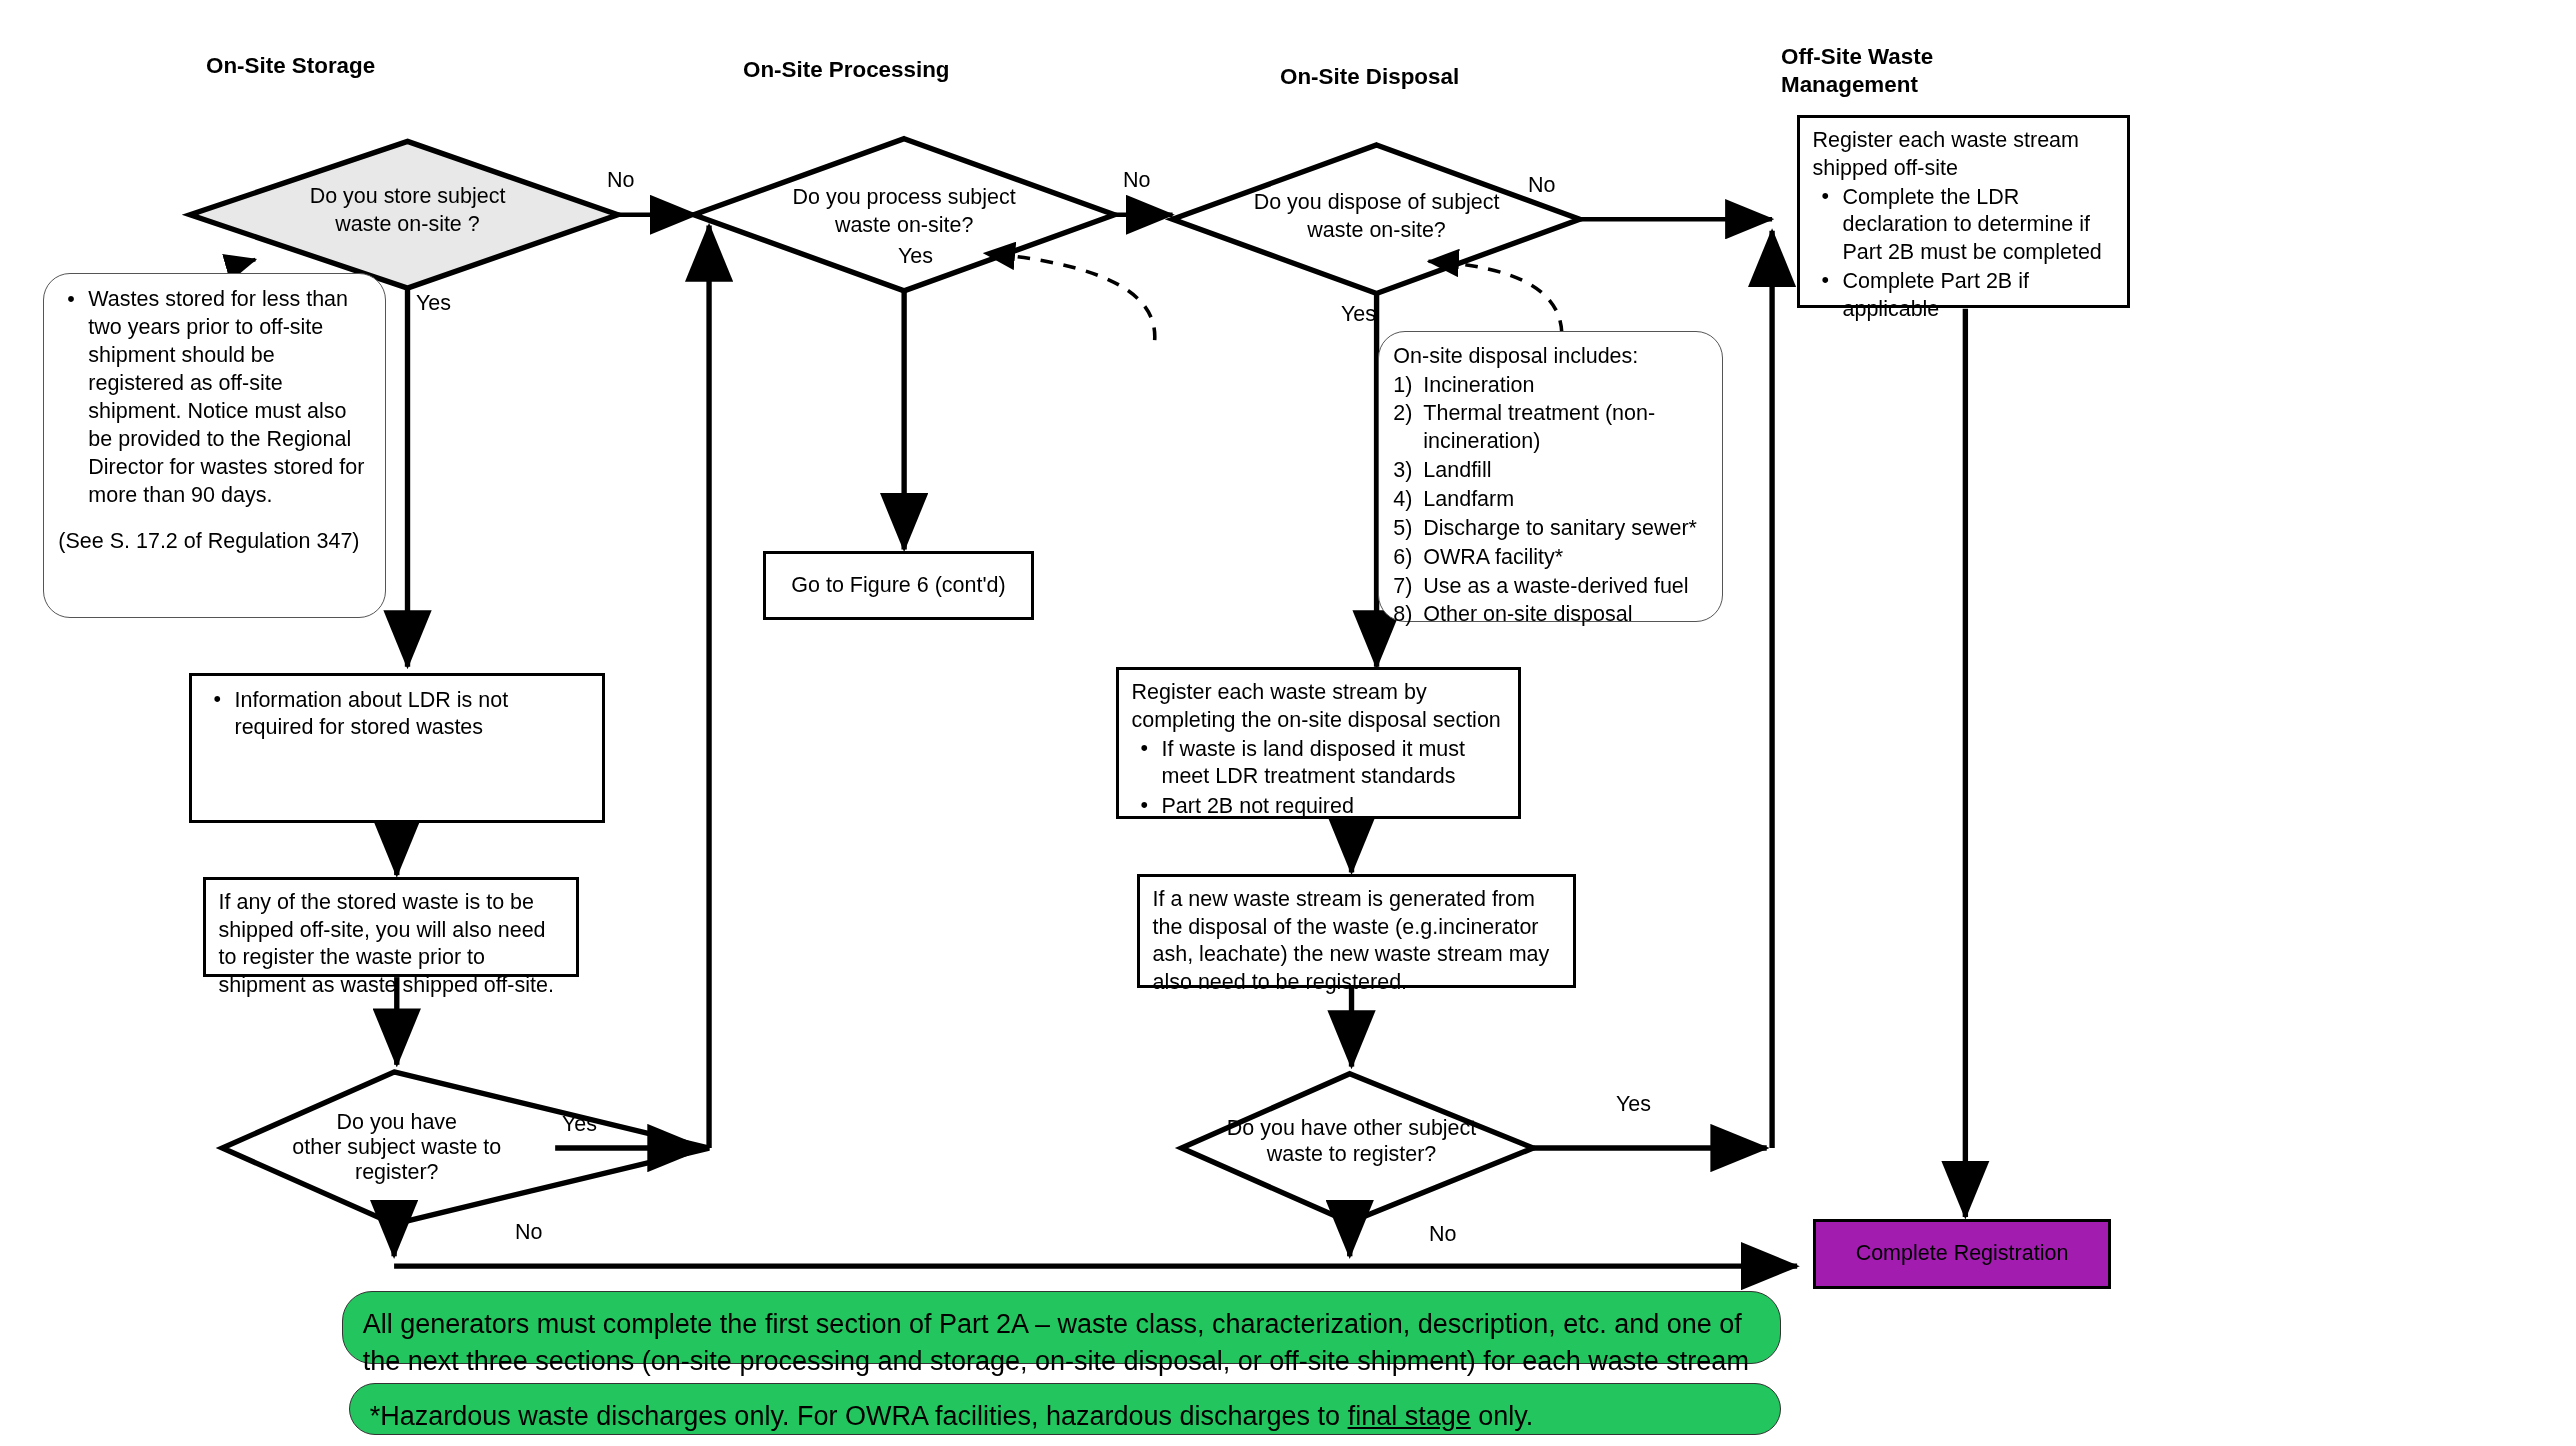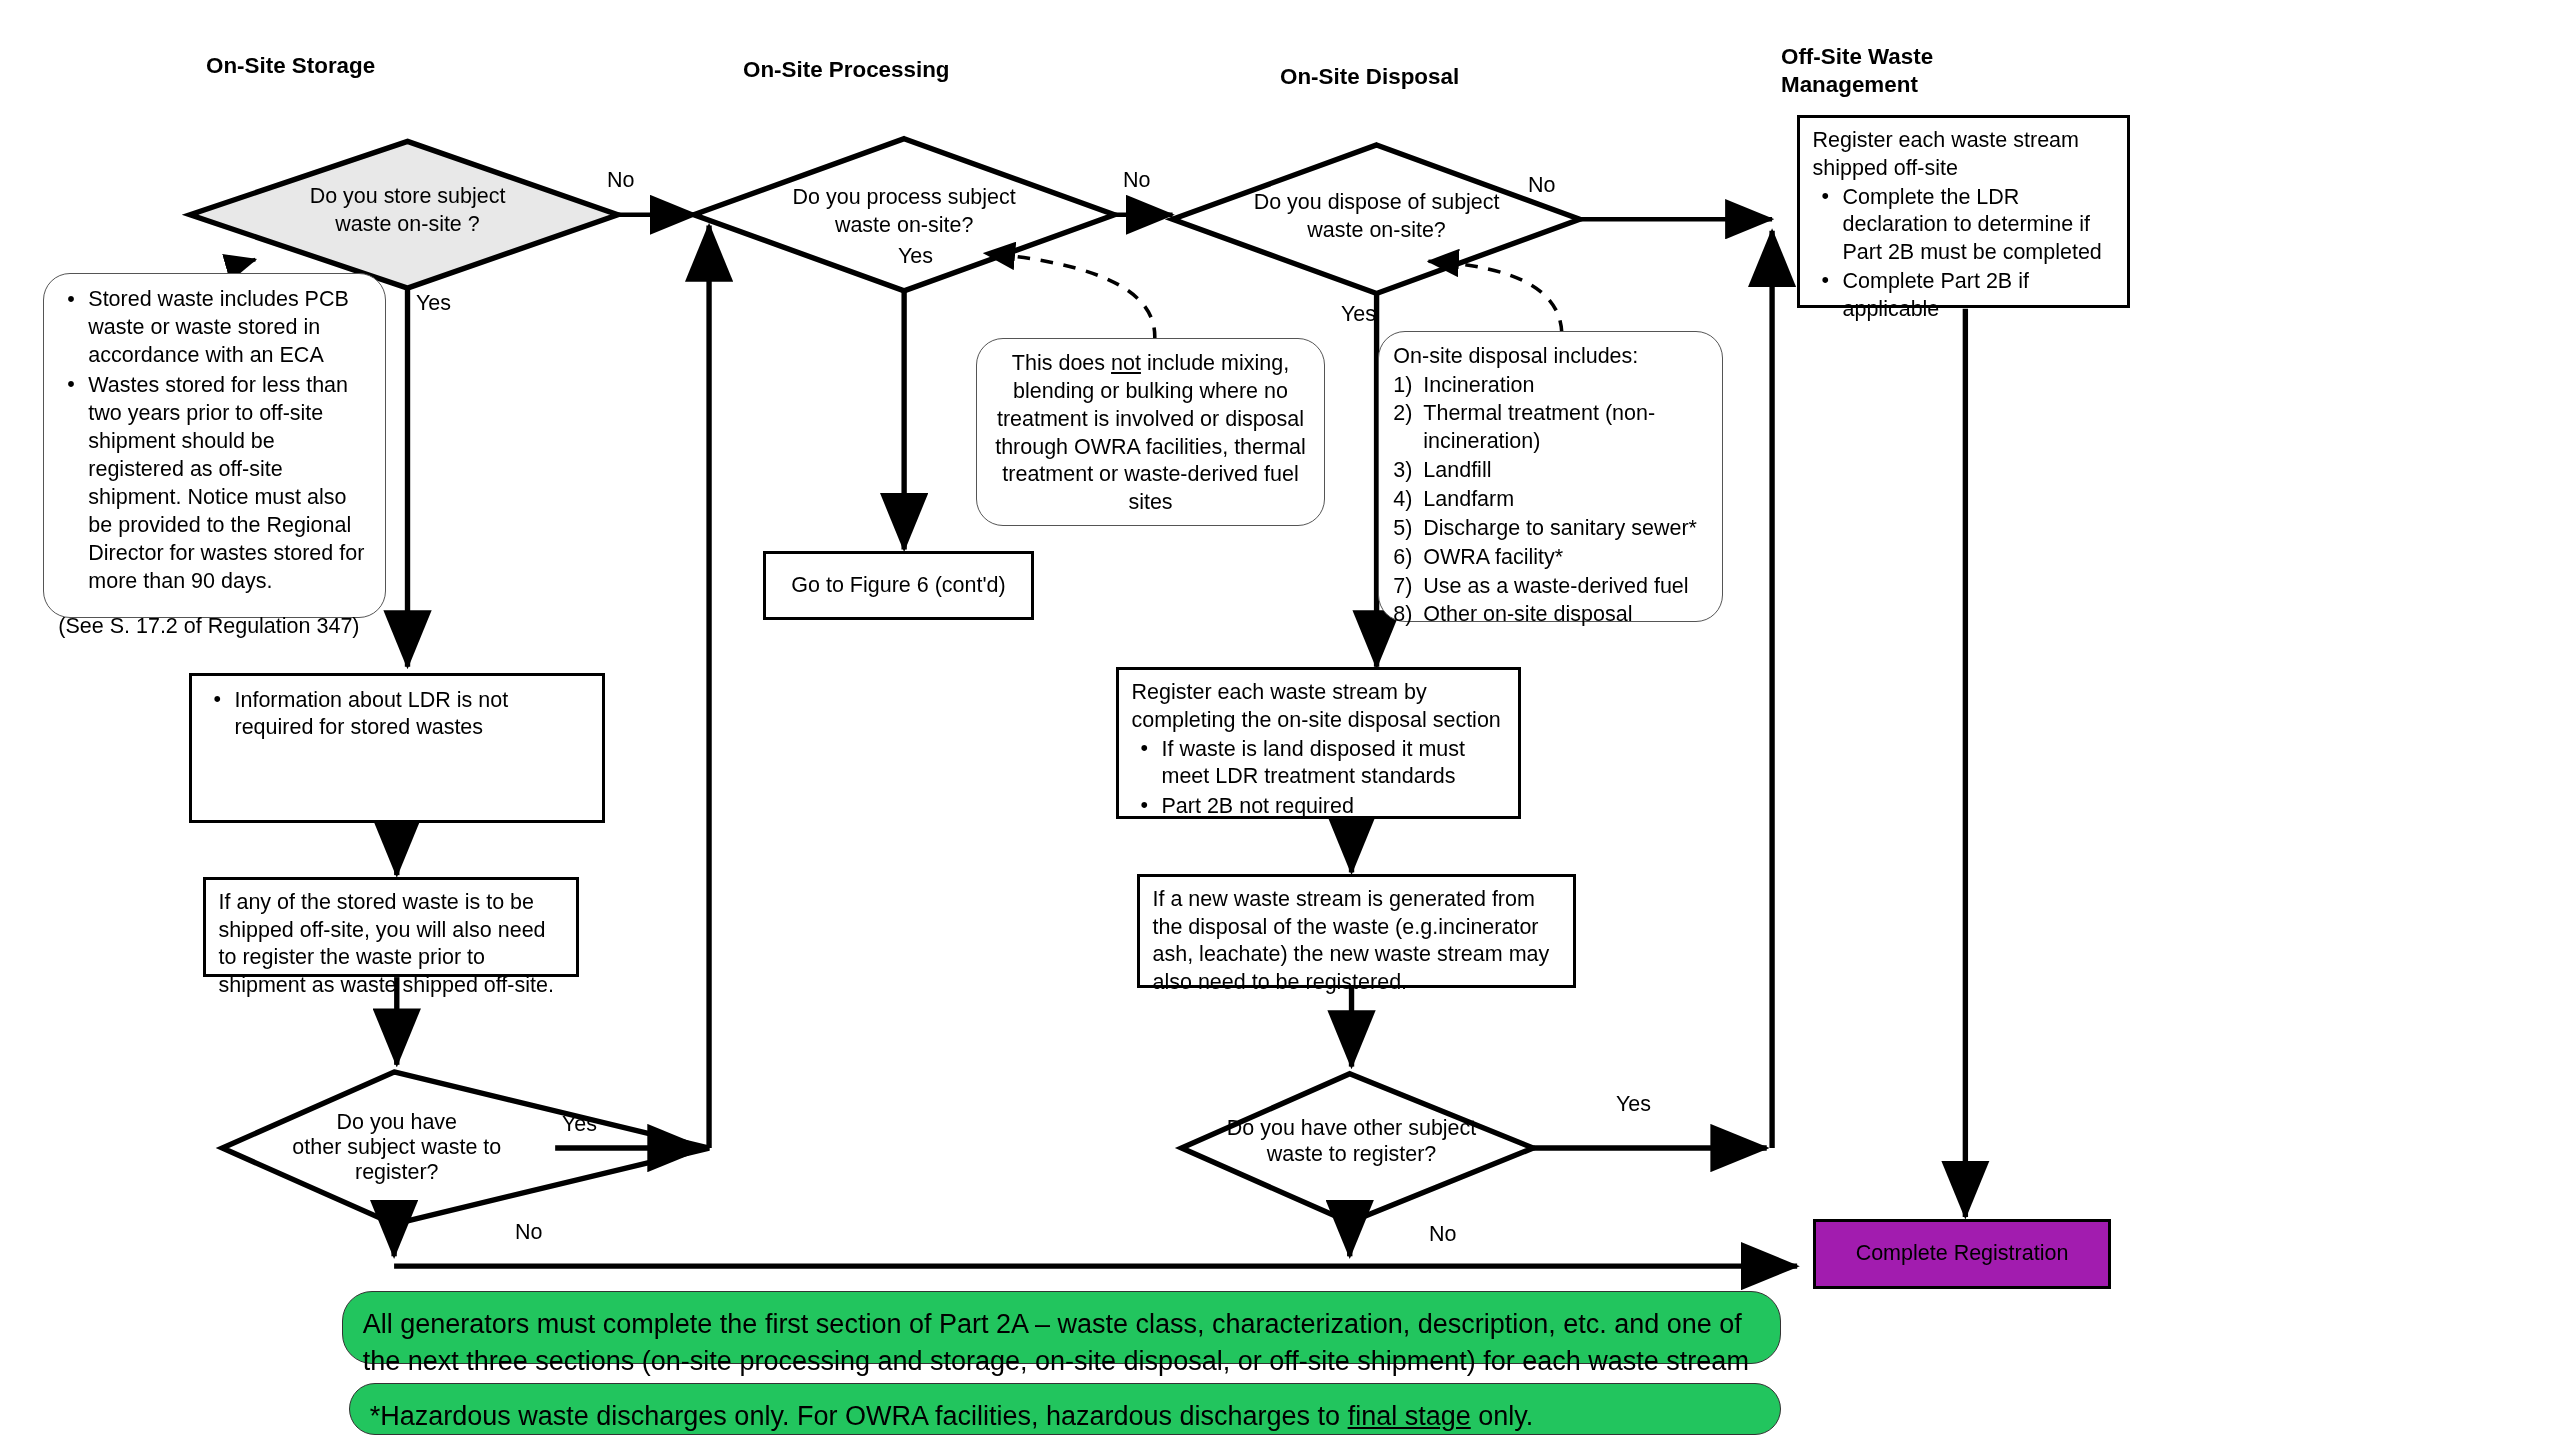--- a/index.html
+++ b/index.html
@@ -129,30 +129,26 @@
   <div class="edgelabel" style="left:898px;top:246px;">Yes</div>
   <div class="edgelabel" style="left:1528px;top:175px;">No</div>
   <div class="edgelabel" style="left:1341px;top:304px;">Yes</div>
   <div class="edgelabel" style="left:562px;top:1114px;">Yes</div>
   <div class="edgelabel" style="left:515px;top:1222px;">No</div>
   <div class="edgelabel" style="left:1616px;top:1094px;">Yes</div>
   <div class="edgelabel" style="left:1429px;top:1224px;">No</div>
 
   <div class="bubble" style="left:43px;top:273px;width:343px;height:345px;">
     <ul class="blist">
-      <li>Stored waste includes PCB waste or waste stored in accordance with an ECA</li>
       <li>Wastes stored for less than two years prior to off-site shipment should be registered as off-site shipment. Notice must also be provided to the Regional Director for wastes stored for more than 90 days.</li>
     </ul>
     <div style="height:16px;"></div>
     <div>(See S. 17.2 of Regulation 347)</div>
   </div>
 
-  <div class="bubble" style="left:976px;top:338px;width:349px;height:188px;text-align:center;">
-    <span>This does </span><span class="ul">not</span><span> include mixing, blending or bulking where no treatment is involved or disposal through OWRA facilities, thermal treatment or waste-derived fuel sites</span>
-  </div>
 
   <div class="bubble" style="left:1378px;top:331px;width:345px;height:291px;">
     <div style="text-align:left;margin-bottom:1px;">On-site disposal includes:</div>
     <ul class="nlist">
       <li><span class="n">1)</span><span>Incineration</span></li>
       <li><span class="n">2)</span><span>Thermal treatment (non-incineration)</span></li>
       <li><span class="n">3)</span><span>Landfill</span></li>
       <li><span class="n">4)</span><span>Landfarm</span></li>
       <li><span class="n">5)</span><span>Discharge to sanitary sewer*</span></li>
       <li><span class="n">6)</span><span>OWRA facility*</span></li>

